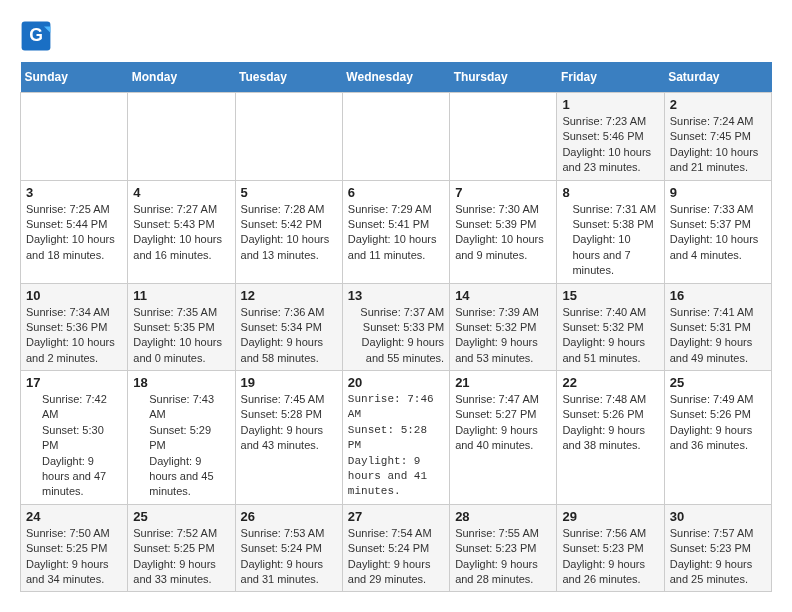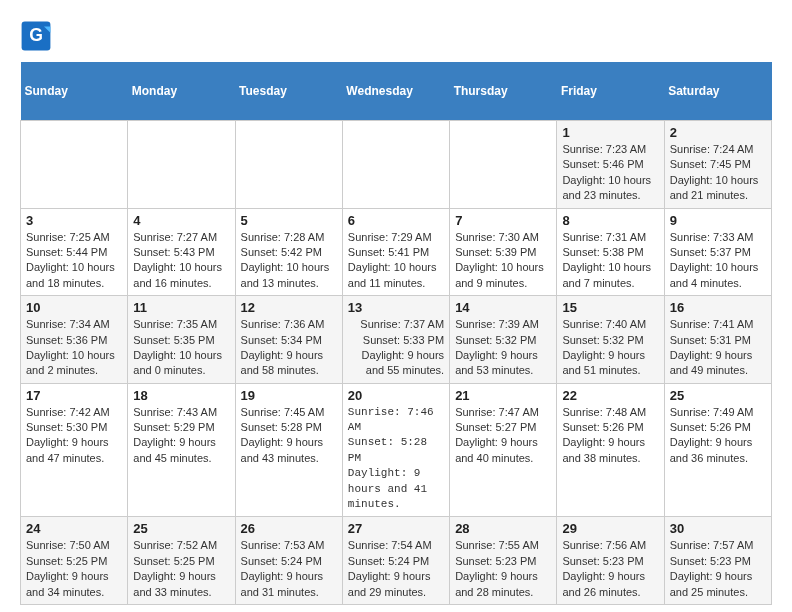--- a/index.html
+++ b/index.html
@@ -45,21 +45,21 @@
       color: #555;
     }
     .calendar {
       width: 100%;
       border-collapse: collapse;
       font-size: 11px;
     }
     .calendar th {
       background-color: #3a7fc1;
       color: #fff;
-      padding: 22px 4px;
+      padding: 8px 4px;
       text-align: left;
       font-size: 12px;
       font-weight: bold;
     }
     .calendar td {
       border: 1px solid #ccc;
       vertical-align: top;
       padding: 4px 5px;
       width: calc(100% / 7);
       min-height: 70px;
@@ -166,21 +166,21 @@
 Daylight: 10 hours and 11 minutes.</div>
         </td>
         <td>
           <div class="day-number">7</div>
           <div class="day-info" style="white-space: pre-line;">Sunrise: 7:30 AM
 Sunset: 5:39 PM
 Daylight: 10 hours and 9 minutes.</div>
         </td>
         <td>
           <div class="day-number">8</div>
-          <div class="day-info" style="white-space: pre-line;">Sunrise: 7:31 AM
+          <div class="day-info" style="white-space: pre-line; margin-left: 10px;">Sunrise: 7:31 AM
 Sunset: 5:38 PM
 Daylight: 10 hours and 7 minutes.</div>
         </td>
         <td>
           <div class="day-number">9</div>
           <div class="day-info" style="white-space: pre-line;">Sunrise: 7:33 AM
 Sunset: 5:37 PM
 Daylight: 10 hours and 4 minutes.</div>
         </td>
       </tr>
@@ -224,27 +224,27 @@
         <td>
           <div class="day-number">16</div>
           <div class="day-info" style="white-space: pre-line;">Sunrise: 7:41 AM
 Sunset: 5:31 PM
 Daylight: 9 hours and 49 minutes.</div>
         </td>
       </tr>
       <tr>
         <td>
           <div class="day-number">17</div>
-          <div class="day-info" style="white-space: pre-line;">Sunrise: 7:42 AM
+          <div class="day-info" style="white-space: pre-line; margin-left: 16px;">Sunrise: 7:42 AM
 Sunset: 5:30 PM
 Daylight: 9 hours and 47 minutes.</div>
         </td>
         <td>
           <div class="day-number">18</div>
-          <div class="day-info" style="white-space: pre-line;">Sunrise: 7:43 AM
+          <div class="day-info" style="white-space: pre-line; margin-left: 16px;">Sunrise: 7:43 AM
 Sunset: 5:29 PM
 Daylight: 9 hours and 45 minutes.</div>
         </td>
         <td>
           <div class="day-number">19</div>
           <div class="day-info" style="white-space: pre-line;">Sunrise: 7:45 AM
 Sunset: 5:28 PM
 Daylight: 9 hours and 43 minutes.</div>
         </td>
         <td>

